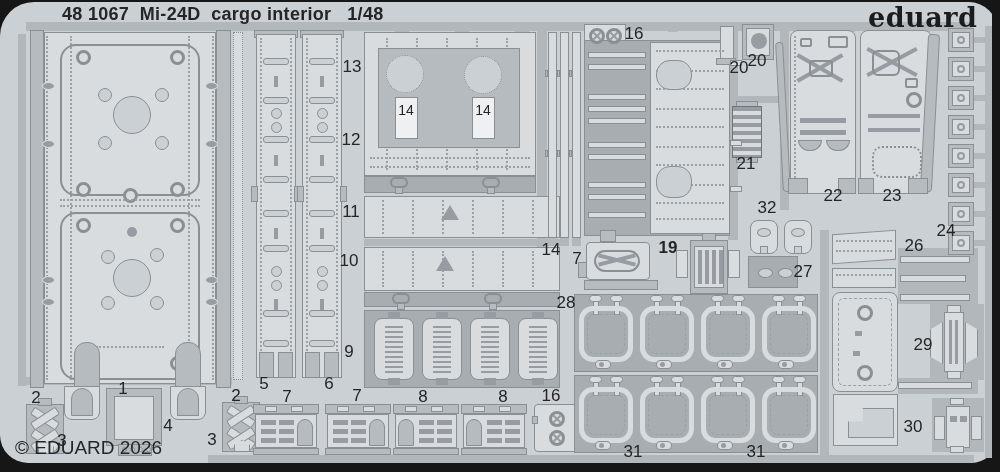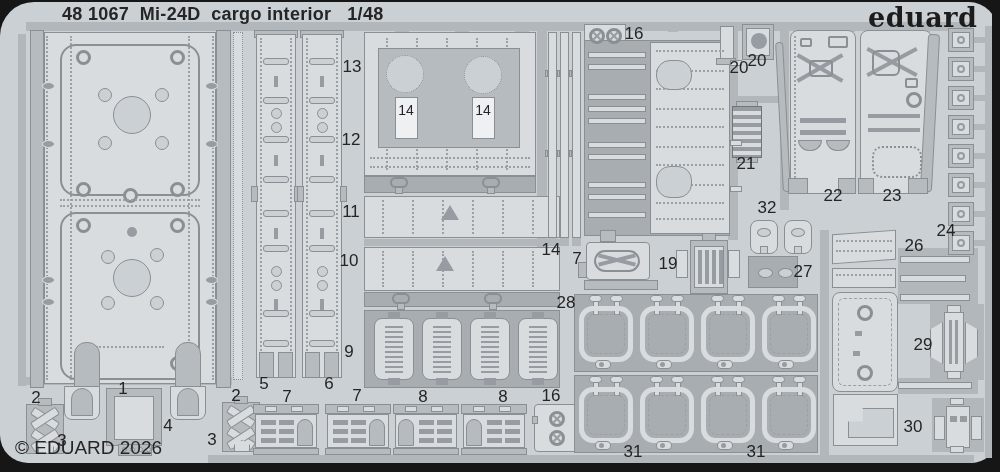--- a/index.html
+++ b/index.html
@@ -569,21 +569,21 @@
       <span class="plabel" style="left: 423px; top: 397px;">8</span>
       <span class="plabel" style="left: 503px; top: 397px;">8</span>
       <span class="plabel" style="left: 551px; top: 396px;">16</span>
       <span class="plabel" style="left: 551px; top: 250px;">14</span>
       <span class="plabel" style="left: 634px; top: 34px;">16</span>
       <span class="plabel" style="left: 739px; top: 68px;">20</span>
       <span class="plabel" style="left: 757px; top: 61px;">20</span>
       <span class="plabel" style="left: 746px; top: 164px;">21</span>
       <span class="plabel" style="left: 767px; top: 208px;">32</span>
       <span class="plabel" style="left: 577px; top: 259px;">7</span>
-      <span class="plabel" style="left: 668px; top: 264px;">19</span>
+      <span class="plabel" style="left: 668px; top: 248px; font-weight: bold;">19</span>
       <span class="plabel" style="left: 803px; top: 272px;">27</span>
       <span class="plabel" style="left: 833px; top: 196px;">22</span>
       <span class="plabel" style="left: 892px; top: 196px;">23</span>
       <span class="plabel" style="left: 946px; top: 231px;">24</span>
       <span class="plabel" style="left: 914px; top: 246px;">26</span>
       <span class="plabel" style="left: 566px; top: 303px;">28</span>
       <span class="plabel" style="left: 923px; top: 345px;">29</span>
       <span class="plabel" style="left: 913px; top: 427px;">30</span>
       <span class="plabel" style="left: 633px; top: 452px;">31</span>
       <span class="plabel" style="left: 756px; top: 452px;">31</span>

